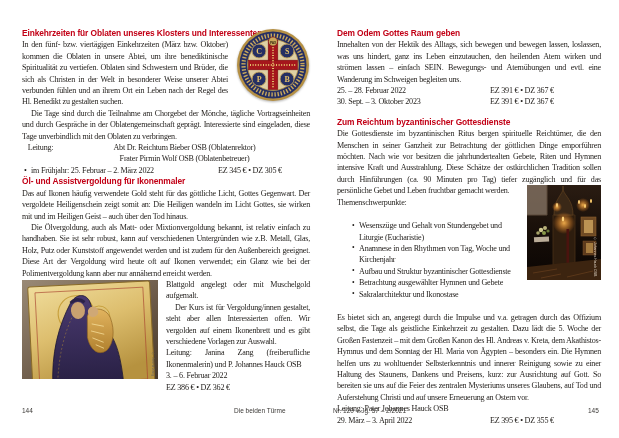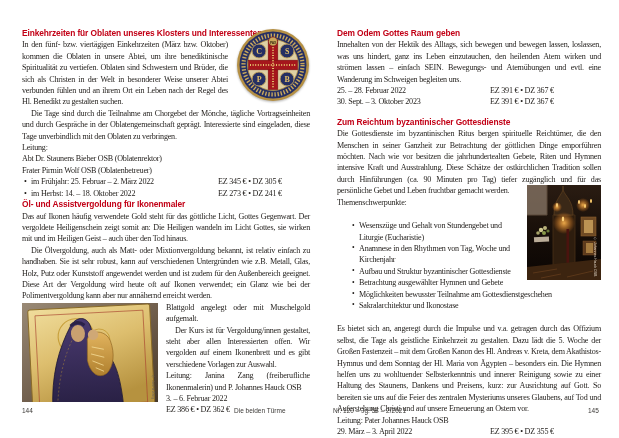--- a/index.html
+++ b/index.html
@@ -30,21 +30,21 @@
       position:relative;overflow:hidden;}
   .church-photo{float:right;width:74px;height:95px;margin:-12px 0 6px 7px;
       position:relative;overflow:hidden;}
   .icon-photo svg,.church-photo svg{display:block;width:100%;height:100%;}
   .photo-credit{position:absolute;bottom:3px;writing-mode:vertical-rl;
       font-family:"Liberation Sans",sans-serif;font-size:3.5px;letter-spacing:0;}
   .credit-dark{right:0;color:#6e655a;}
   .credit-light{right:1px;color:rgba(235,225,210,.85);}
 
   
-  .leitung-flex{display:flex;text-align:left;flex-direction:column;}
+  .leitung-flex{display:flex;text-align:center;}
   .leitung-label{flex:none;width:37px;}
   .leitung-names{flex:1;}
 
   
   .price-row{position:relative;text-align:left;}
   .row-price{position:absolute;top:0;padding-left:33px;}
   .price-left .row-price{left:163px;}
   .price-right .row-price{left:120px;}
   .bullet-row{padding-left:9px;}
   .bullet-row::before{content:"\2022";position:absolute;left:2px;top:0;}
@@ -93,31 +93,27 @@
           <circle cx="37" cy="13.5" r="4.6" fill="#c9a85c" stroke="#7d0f13" stroke-width="0.7"></circle>
           <text x="37" y="15.6" font-family="Liberation Sans,sans-serif" font-size="3.4" font-weight="bold" fill="#3a2a10" text-anchor="middle">PAX</text>
         </svg>
       </div>
       <h2 class="sec-title">Einkehrzeiten für Oblaten unseres Klosters und Interessenten</h2>
       <p><span class="medal-spacer"></span><span>In den fünf- bzw. viertägigen Einkehrzeiten (März bzw. Oktober) kommen die Oblaten in unsere Abtei, um ihre benediktinische Spiritualität zu vertiefen. Oblaten sind Schwestern und Brüder, die sich als Christen in der Welt in besonderer Weise unserer Abtei verbunden fühlen und an ihrem Ort ein Leben nach der Regel des Hl. Benedikt zu gestalten suchen.</span></p>
       <p class="indent">Die Tage sind durch die Teilnahme am Chorgebet der Mönche, tägliche Vortragseinheiten und durch Gespräche in der Oblatengemeinschaft geprägt. Interessierte sind eingeladen, diese Tage unverbindlich mit den Oblaten zu verbringen.</p>
       <div class="leitung-flex">
         <span class="leitung-label">Leitung:</span>
         <div class="leitung-names">
-          <div>Abt Dr. Staunens Bieber OSB (Oblatenrektor)</div>
+          <div>Abt Dr. Reichtum Bieber OSB (Oblatenrektor)</div>
           <div>Frater Pirmin Wolf OSB (Oblatenbetreuer)</div>
         </div>
       </div>
       <div class="price-row price-left bullet-row">
         <span class="row-label">im Frühjahr: 25. Februar – 2. März 2022</span>
         <span class="row-price">EZ 345 € • DZ 305 €</span>
-      </div>
-      <div class="price-row price-left bullet-row">
-        <span class="row-label">im Herbst: 14. – 18. Oktober 2022</span>
-        <span class="row-price">EZ 273 € • DZ 241 €</span>
       </div>
     </section>
 
     <section>
       <h2 class="sec-title">Öl- und Assistvergoldung für Ikonenmaler</h2>
       <p>Das auf Ikonen häufig verwendete Gold steht für das göttliche Licht, Gottes Gegenwart. Der vergoldete Heiligenschein zeigt somit an: Die Heiligen wandeln im Licht Gottes, sie wirken mit und im Heiligen Geist – auch über den Tod hinaus.</p>
       <p class="indent">Die Ölvergoldung, auch als Matt- oder Mixtionvergoldung bekannt, ist relativ einfach zu handhaben. Sie ist sehr robust, kann auf verschiedenen Untergründen wie z.B. Metall, Glas, Holz, Putz oder Kunststoff angewendet werden und ist zudem für den Außenbereich geeignet. Diese Art der Vergoldung wird heute oft auf Ikonen verwendet; ein Glanz wie bei der Polimentvergoldung kann aber nur annähernd erreicht werden.</p>
 
       <div class="icon-photo" aria-hidden="true">
         <svg viewBox="0 0 136 99">
@@ -232,21 +228,20 @@
             <path d="M6,88 L30,84 M40,92 L66,86 M14,93 L34,89" stroke="#7a4a22" stroke-width="0.7" opacity="0.7"></path>
           </svg>
           <span class="photo-credit credit-light">© Johannes Hauck OSB</span>
         </div>
         <p>Themenschwerpunkte:</p>
         <ul class="topics">
           <li>Wesenszüge und Gehalt von Stundengebet und Liturgie (Eucharistie)</li>
           <li>Anamnese in den Rhythmen von Tag, Woche und Kirchenjahr</li>
           <li>Aufbau und Struktur byzantinischer Gottesdienste</li>
           <li>Betrachtung ausgewählter Hymnen und Gebete</li>
-          <li>Möglichkeiten bewusster Teilnahme am Gottesdienstgeschehen</li>
           <li>Sakralarchitektur und Ikonostase</li>
         </ul>
       </div>
 
       <p class="gap-top">Es bietet sich an, angeregt durch die Impulse und v.a. getragen durch das Offizium selbst, die Tage als geistliche Einkehrzeit zu gestalten. Dazu lädt die 5. Woche der Großen Fastenzeit – mit dem Großen Kanon des Hl. Andreas v. Kreta, dem Akathistos-Hymnus und dem Sonntag der Hl. Maria von Ägypten – besonders ein. Die Hymnen helfen uns zu wohltuender Selbsterkenntnis und innerer Reinigung sowie zu einer Haltung des Staunens, Dankens und Preisens, kurz: zur Ausrichtung auf Gott. So bereiten sie uns auf die Feier des zentralen Mysteriums unseres Glaubens, auf Tod und Auferstehung Christi und auf unsere Erneuerung an Ostern vor.</p>
       <p>Leitung: Pater Johannes Hauck OSB</p>
       <div class="price-row price-right">
         <span class="row-label">29. März – 3. April 2022</span>
         <span class="row-price">EZ 395 € • DZ 355 €</span>
       </div>

